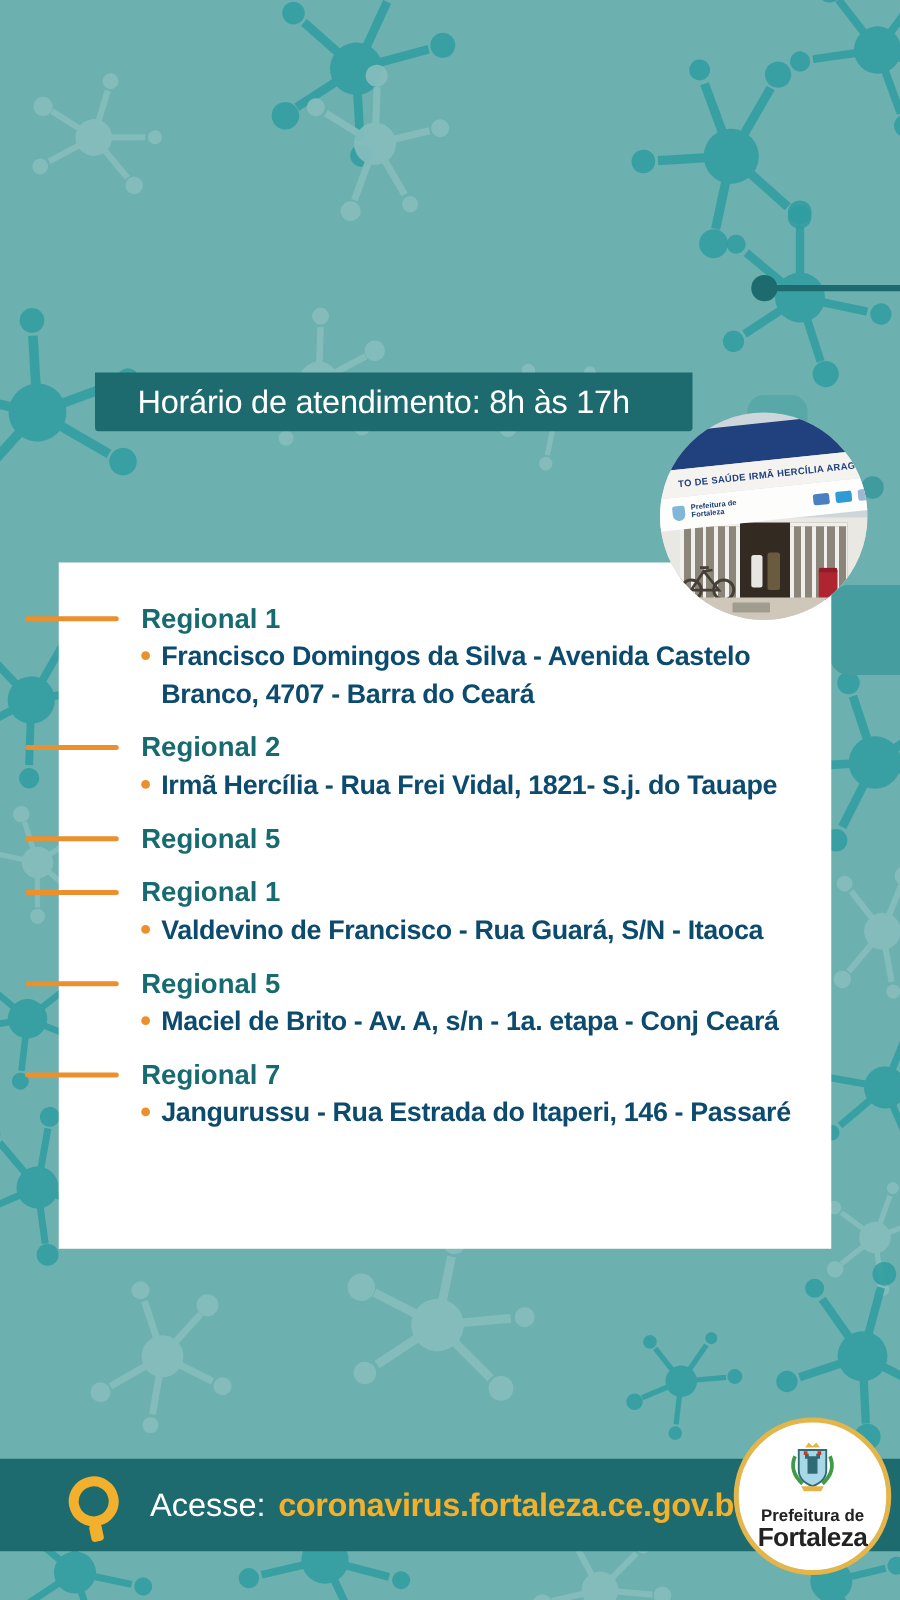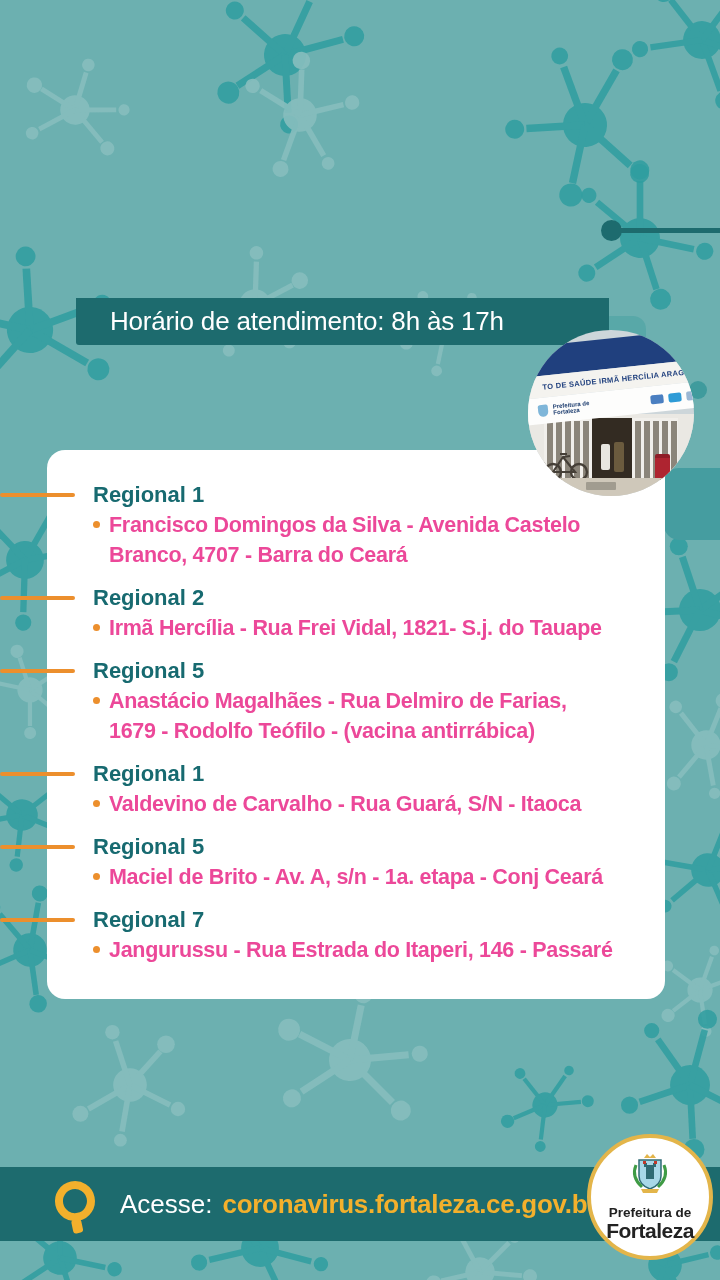--- a/index.html
+++ b/index.html
@@ -28,21 +28,21 @@
   }
   .connector-line{
     position:absolute;left:620px;top:228px;width:100px;height:5px;
     background:#1d6b6e;z-index:1;
   }
   .connector-dot{
     position:absolute;left:601px;top:220px;width:21px;height:21px;
     border-radius:50%;background:#1d6b6e;z-index:1;
   }
   .banner{
-    position:absolute;left:76px;top:298px;width:533px;height:47px;
+    position:absolute;left:76px;top:298px;width:478px;height:47px;
     background:#1d6b6e;color:#ffffff;font-size:26px;line-height:47px;
     padding-left:34px;box-sizing:border-box;z-index:2;border-radius:0 0 3px 3px;
     letter-spacing:-.2px;
   }
 
   
   .photo{
     position:absolute;left:528px;top:330px;width:166px;height:166px;
     border-radius:50%;overflow:hidden;background:#cdd6da;z-index:3;
   }
@@ -69,37 +69,37 @@
   .p-door{position:absolute;left:64px;top:88px;width:40px;height:62px;background:#332b22;}
   .person{position:absolute;border-radius:2px;}
   .p-redbox{position:absolute;left:127px;top:124px;width:15px;height:26px;background:#ae2430;border-top:4px solid #8f1c26;box-sizing:border-box;border-radius:2px;}
   .p-ground{position:absolute;left:0;top:148px;width:166px;height:18px;background:#cfc8ba;}
   .p-tile{position:absolute;left:58px;top:152px;width:30px;height:8px;background:#a19c90;border-radius:1px;}
   .p-bike{position:absolute;left:14px;top:116px;}
 
   
   .list-card{
     position:absolute;left:47px;top:450px;width:618px;height:549px;
-    background:#ffffff;border-radius:18px;z-index:2;box-sizing:border-box;
-    padding:30px 20px 0 46px;
+    background:#ffffff;border-radius:0;z-index:2;box-sizing:border-box;
+    padding:30px 20px 0 66px;
   }
   .region{margin-bottom:13px;}
   .r-head{
     position:relative;color:#176a70;font-weight:bold;font-size:22px;line-height:30px;
   }
   .tick{
     position:absolute;left:-93px;top:13px;width:75px;height:4px;
     background:#ec8f2d;border-radius:2px;
   }
   .r-addr{display:flex;gap:9px;}
   .dot{
     flex:0 0 auto;width:7px;height:7px;border-radius:50%;background:#ec8f2d;margin-top:11px;
   }
   .addr-text{
-    color:#ec4899;font-weight:bold;font-size:21.5px;line-height:30px;
+    color:#0c4a6e;font-weight:bold;font-size:21.5px;line-height:30px;
     letter-spacing:-.3px;white-space:pre-line;max-width:552px;
   }
 
   
   .footer-band{
     position:absolute;left:0;top:1167px;width:720px;height:74px;background:#1d6b6e;z-index:2;
   }
   .magnifier{position:absolute;left:54px;top:14px;width:44px;height:50px;transform:rotate(-12deg);}
   .mag-ring{position:absolute;left:2px;top:0;width:24px;height:24px;border:8px solid #f3b02c;border-radius:50%;}
   .mag-handle{position:absolute;left:14px;top:38px;width:10px;height:14px;background:#f3b02c;border-radius:3px;}
@@ -235,35 +235,30 @@
         <span class="dot"></span>
         <span class="addr-text">Irmã Hercília - Rua Frei Vidal, 1821- S.j. do Tauape</span>
       </div>
     </div>
 
     <div class="region">
       <div class="r-head">
         <span class="tick"></span>
         <span>Regional 5</span>
       </div>
-      <div class="r-addr">
-        <span class="dot"></span>
-        <span class="addr-text">Anastácio Magalhães - Rua Delmiro de Farias,
-1679 - Rodolfo Teófilo - (vacina antirrábica)</span>
-      </div>
     </div>
 
     <div class="region">
       <div class="r-head">
         <span class="tick"></span>
         <span>Regional 1</span>
       </div>
       <div class="r-addr">
         <span class="dot"></span>
-        <span class="addr-text">Valdevino de Carvalho - Rua Guará, S/N - Itaoca</span>
+        <span class="addr-text">Valdevino de Francisco - Rua Guará, S/N - Itaoca</span>
       </div>
     </div>
 
     <div class="region">
       <div class="r-head">
         <span class="tick"></span>
         <span>Regional 5</span>
       </div>
       <div class="r-addr">
         <span class="dot"></span>

